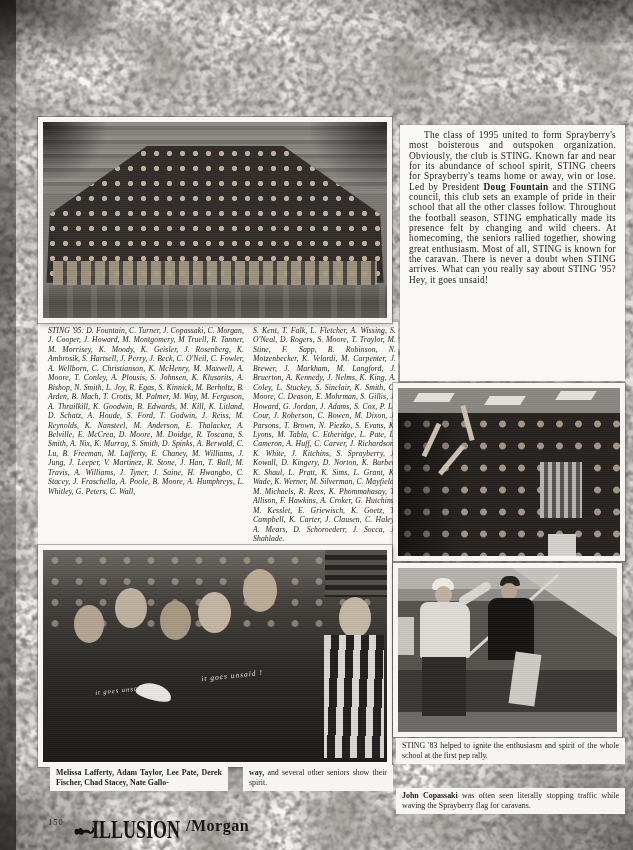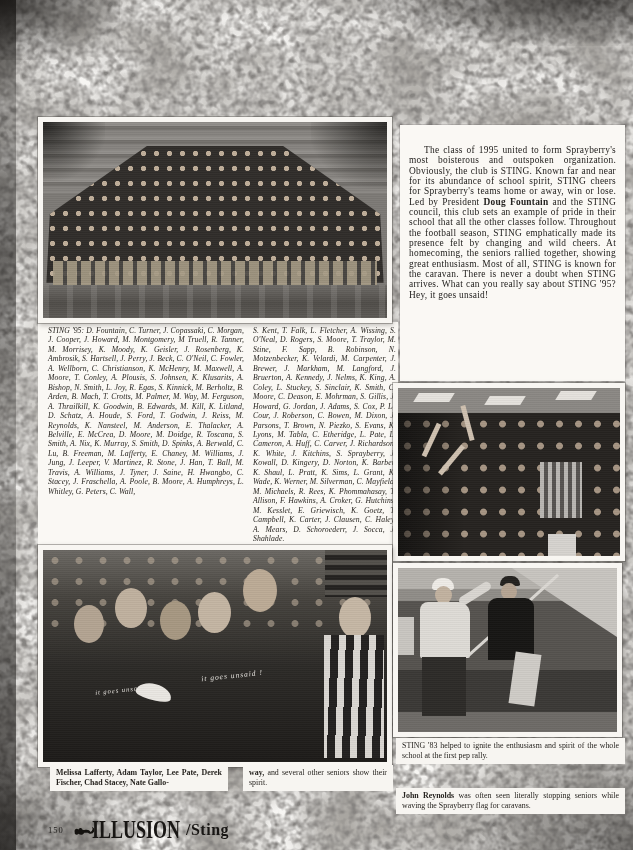--- a/index.html
+++ b/index.html
@@ -91,42 +91,42 @@
   .fp-trees{position:absolute;top:13%;left:0;right:0;height:45%;
     background-image:radial-gradient(circle 15px at 22% 45%,#403d3a 60%,transparent 66%),
       radial-gradient(circle 18px at 55% 35%,#444typ 0,transparent 0),
       radial-gradient(circle 17px at 60% 50%,#45423e 60%,transparent 67%),
       radial-gradient(circle 14px at 85% 40%,#3d3a37 60%,transparent 67%);}
   .fp-awning{position:absolute;inset:0;clip-path:polygon(52% 0,100% 0,100% 42%);background:#c8c5c0;}
   .fp-pole{position:absolute;left:52%;top:-8%;width:3px;height:120px;background:#dbd8d3;transform:rotate(48deg);z-index:5;}
   .fp-el{position:absolute;z-index:5;}
 
   
-  .article{left:400px;top:125px;width:225px;height:256px;padding:20px 9px;box-sizing:border-box;
+  .article{left:400px;top:125px;width:225px;height:256px;padding:5px 9px;box-sizing:border-box;
     box-shadow:0 0 0 1px rgba(90,87,83,.2);}
   .article p{margin:0;font-size:9.4px;line-height:10.35px;text-align:justify;text-indent:15px;
     letter-spacing:.25px;color:#242220;}
   .article b{font-weight:700;}
 
   .roster{left:38px;top:322px;width:360px;height:226px;padding:4px 2px 4px 10px;box-sizing:border-box;
     display:flex;gap:9px;}
   .roster .col{font-size:7.7px;line-height:9.45px;text-align:justify;color:#26231f;letter-spacing:.1px;font-style:italic;}
   .roster .c1{width:196px;}
   .roster .c2{width:143px;}
 
   .cap{position:absolute;z-index:4;background:#f7f5f1;font-size:7.9px;line-height:9.6px;
     color:#26231f;padding:3px 6px 4px 6px;box-sizing:border-box;text-align:justify;}
   .cap b{font-weight:700;}
   .cap-sen1{left:50px;top:765px;width:178px;}
   .cap-sen2{left:243px;top:765px;width:150px;}
   .cap-pep{left:396px;top:738px;width:229px;}
   .cap-john{left:396px;top:788px;width:229px;}
 
   
-  .footer{position:absolute;z-index:4;left:48px;top:817px;display:flex;align-items:center;background:transparent;}
+  .footer{position:absolute;z-index:4;left:48px;top:817px;display:flex;align-items:flex-start;background:transparent;}
   .pagenum{font-size:8.5px;letter-spacing:1px;color:#1d1b19;margin-right:8px;}
   .scorpion{width:24px;height:13px;align-self:center;margin-right:-4px;position:relative;top:1px;}
   .booktitle{font-size:25px;font-weight:600;letter-spacing:0;color:#181614;display:inline-block;
     transform:scaleX(.72);transform-origin:left bottom;line-height:1;}
   .section{font-size:16px;font-weight:700;color:#181614;margin-left:-28px;letter-spacing:.5px;}
 </style>
 </head>
 <body>
 
 <div class="page">
@@ -226,24 +226,24 @@
       <div class="fp-el" style="left:41%;top:18%;width:46px;height:62px;background:#171614;border-radius:9px 9px 0 0;"></div>
       <div class="fp-el" style="left:52%;top:52%;width:26px;height:52px;background:#cfccc7;transform:rotate(8deg);"></div>
       <div class="fp-el" style="left:-1%;top:30%;width:18px;height:38px;background:#c9c6c1;"></div>
       <div class="grain"></div>
     </div>
   </figure>
 
   <div class="cap cap-sen2"><b>way,</b><span> and several other seniors show their spirit.</span></div>
   <div class="cap cap-sen1"><b>Melissa Lafferty, Adam Taylor, Lee Pate, Derek Fischer, Chad Stacey, Nate Gallo-</b></div>
   <div class="cap cap-pep">STING '83 helped to ignite the enthusiasm and spirit of the whole school at the first pep rally.</div>
-  <div class="cap cap-john"><b>John Reynolds</b><span> was often seen literally stopping seniors while waving the Sprayberry flag for caravans.</span></div>
+  <div class="cap cap-john"><b>John Copassaki</b><span> was often seen literally stopping traffic while waving the Sprayberry flag for caravans.</span></div>
 
   <div class="footer">
     <span class="pagenum">150</span>
     <svg class="scorpion" viewBox="0 0 24 14">
       <path fill="#14120f" d="M2 9 C1 6 4 4 6 6 C7 3.5 10 3.5 10.5 6.5 L12.5 6.5 C15.5 5.5 18 6.5 19 8.5 C21 7.5 22 5 20.5 3 C23 3.8 24.2 7 22.2 9.2 C20.4 11.2 17.3 10.4 16 9.4 L12.3 9.4 C11.3 11.6 8.2 12.4 6.2 10.6 C4.2 12.6 1.4 11.4 2 9 Z"></path>
     </svg>
     <span class="booktitle">ILLUSION</span>
-    <span class="section">/Sting</span>
+    <span class="section">/Morgan</span>
   </div>
 
 </div>
 
 </body></html>

